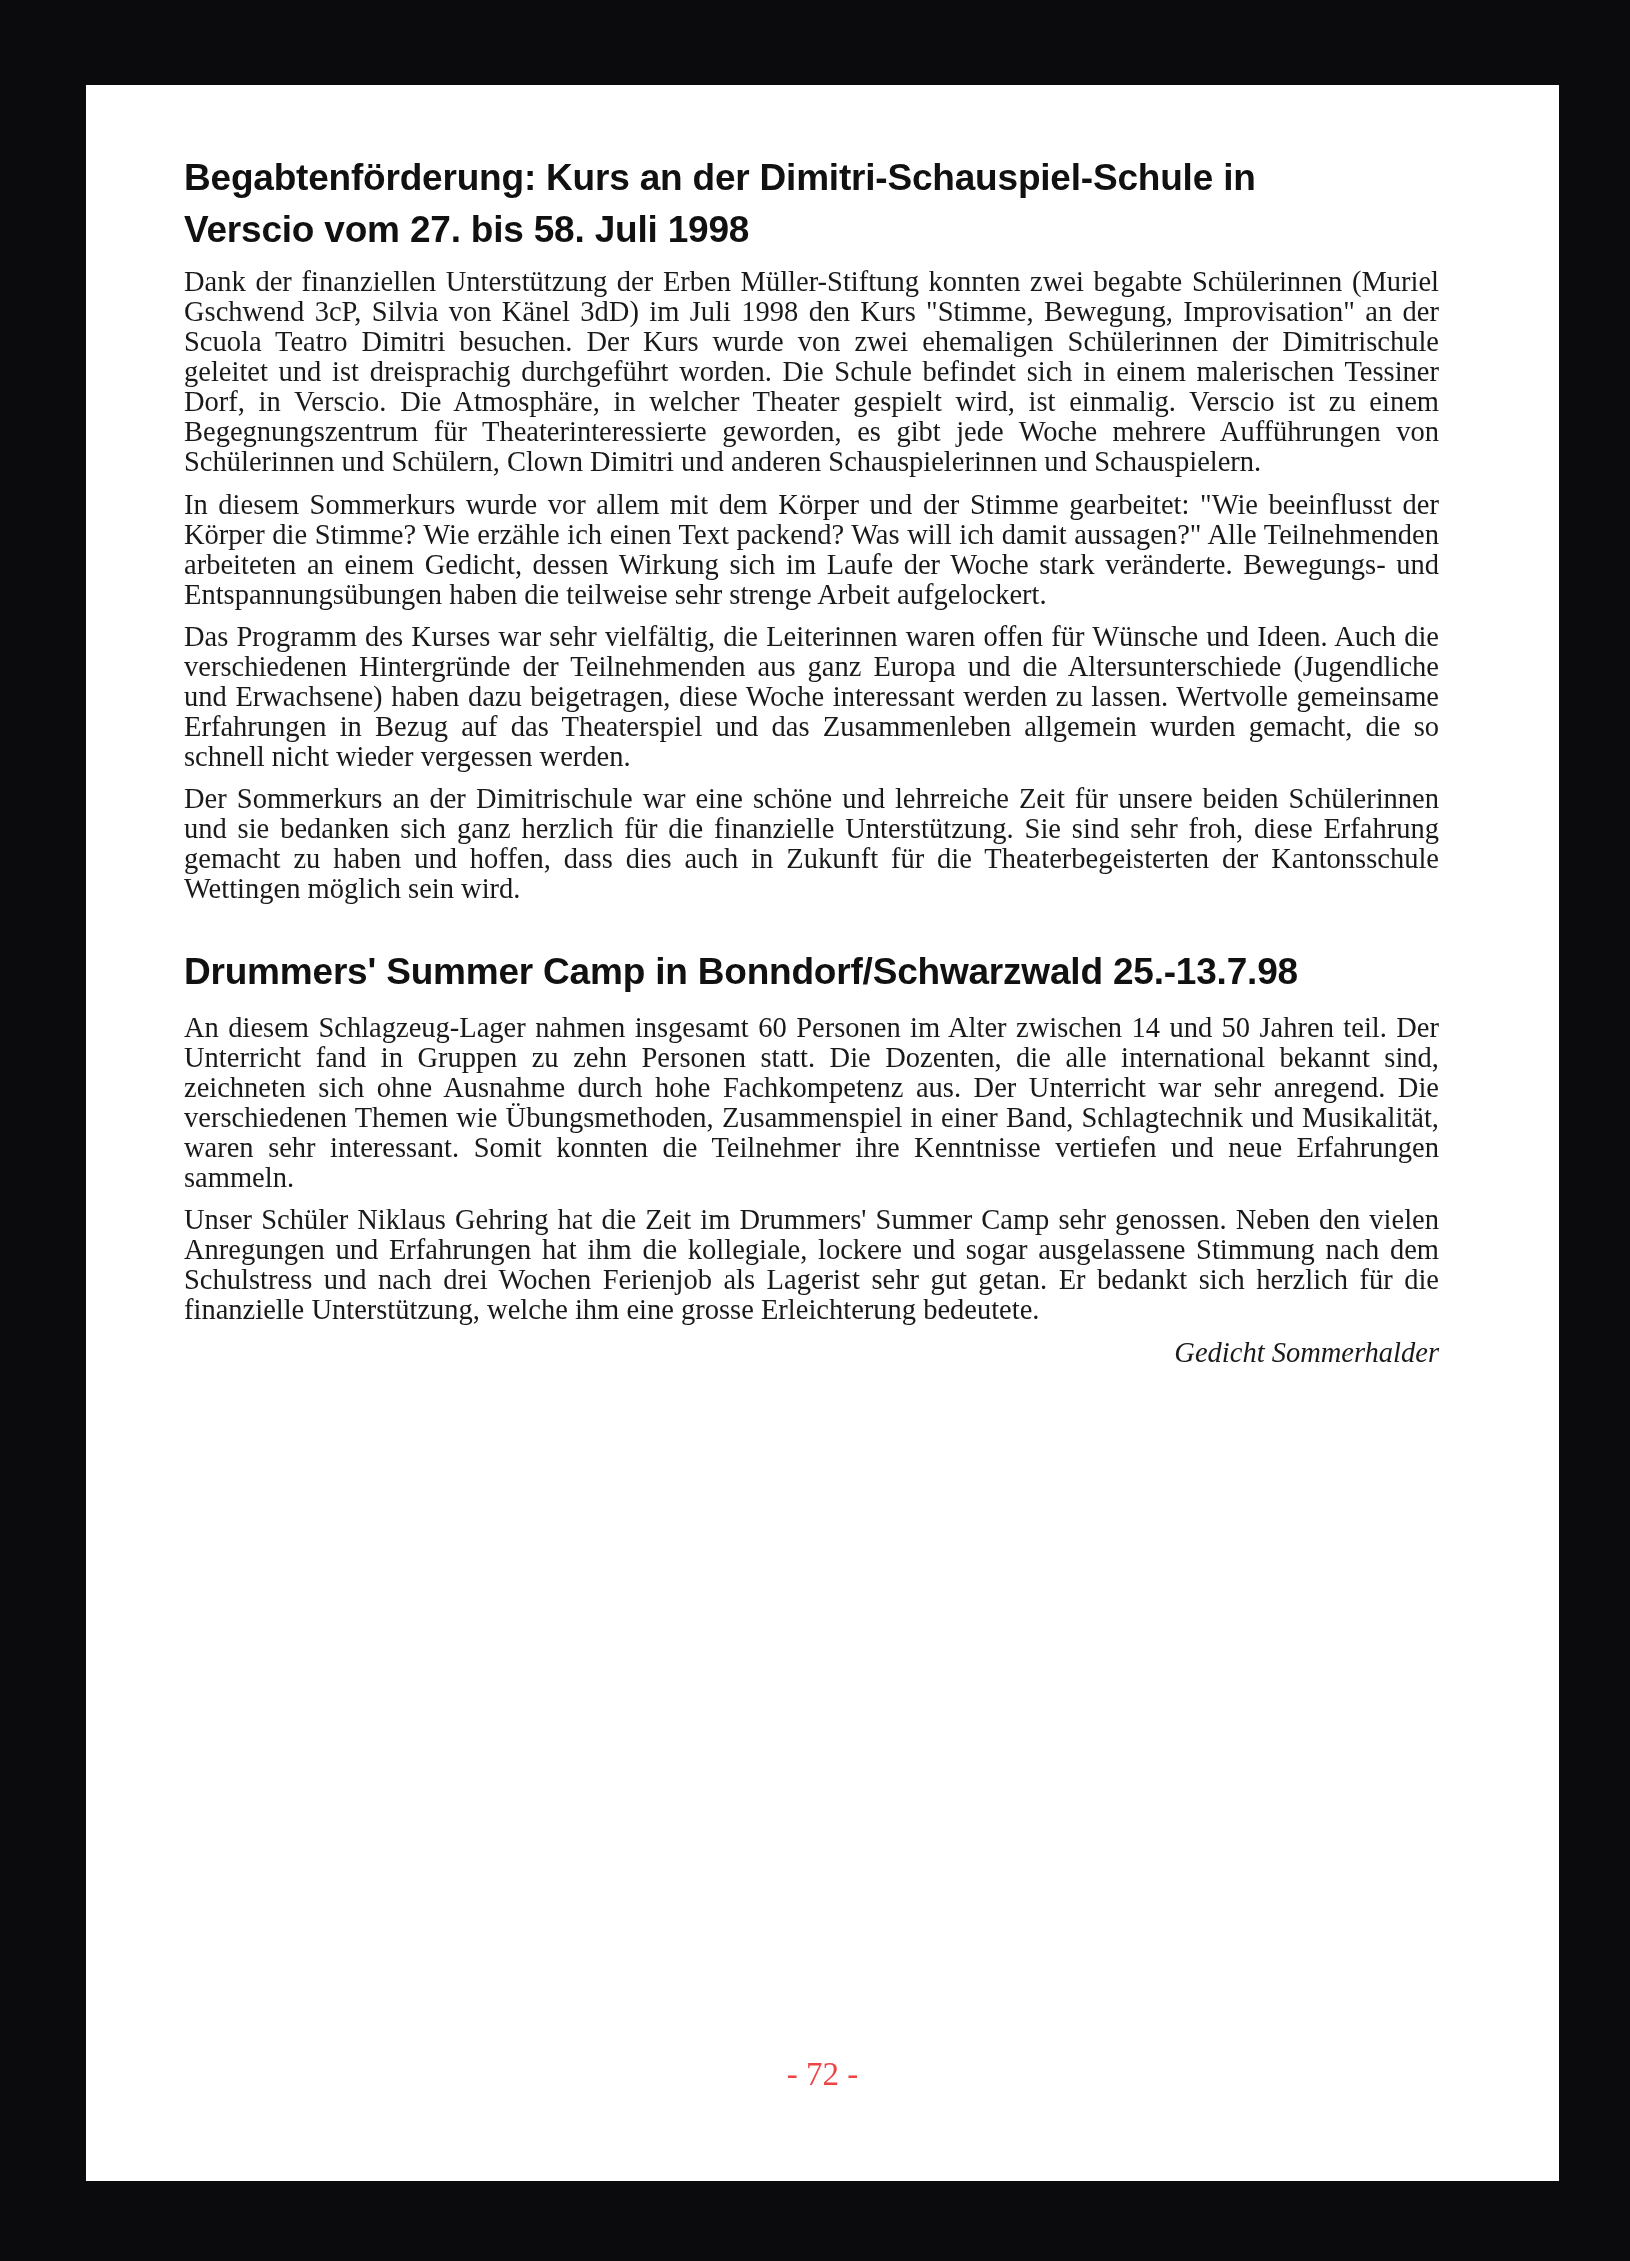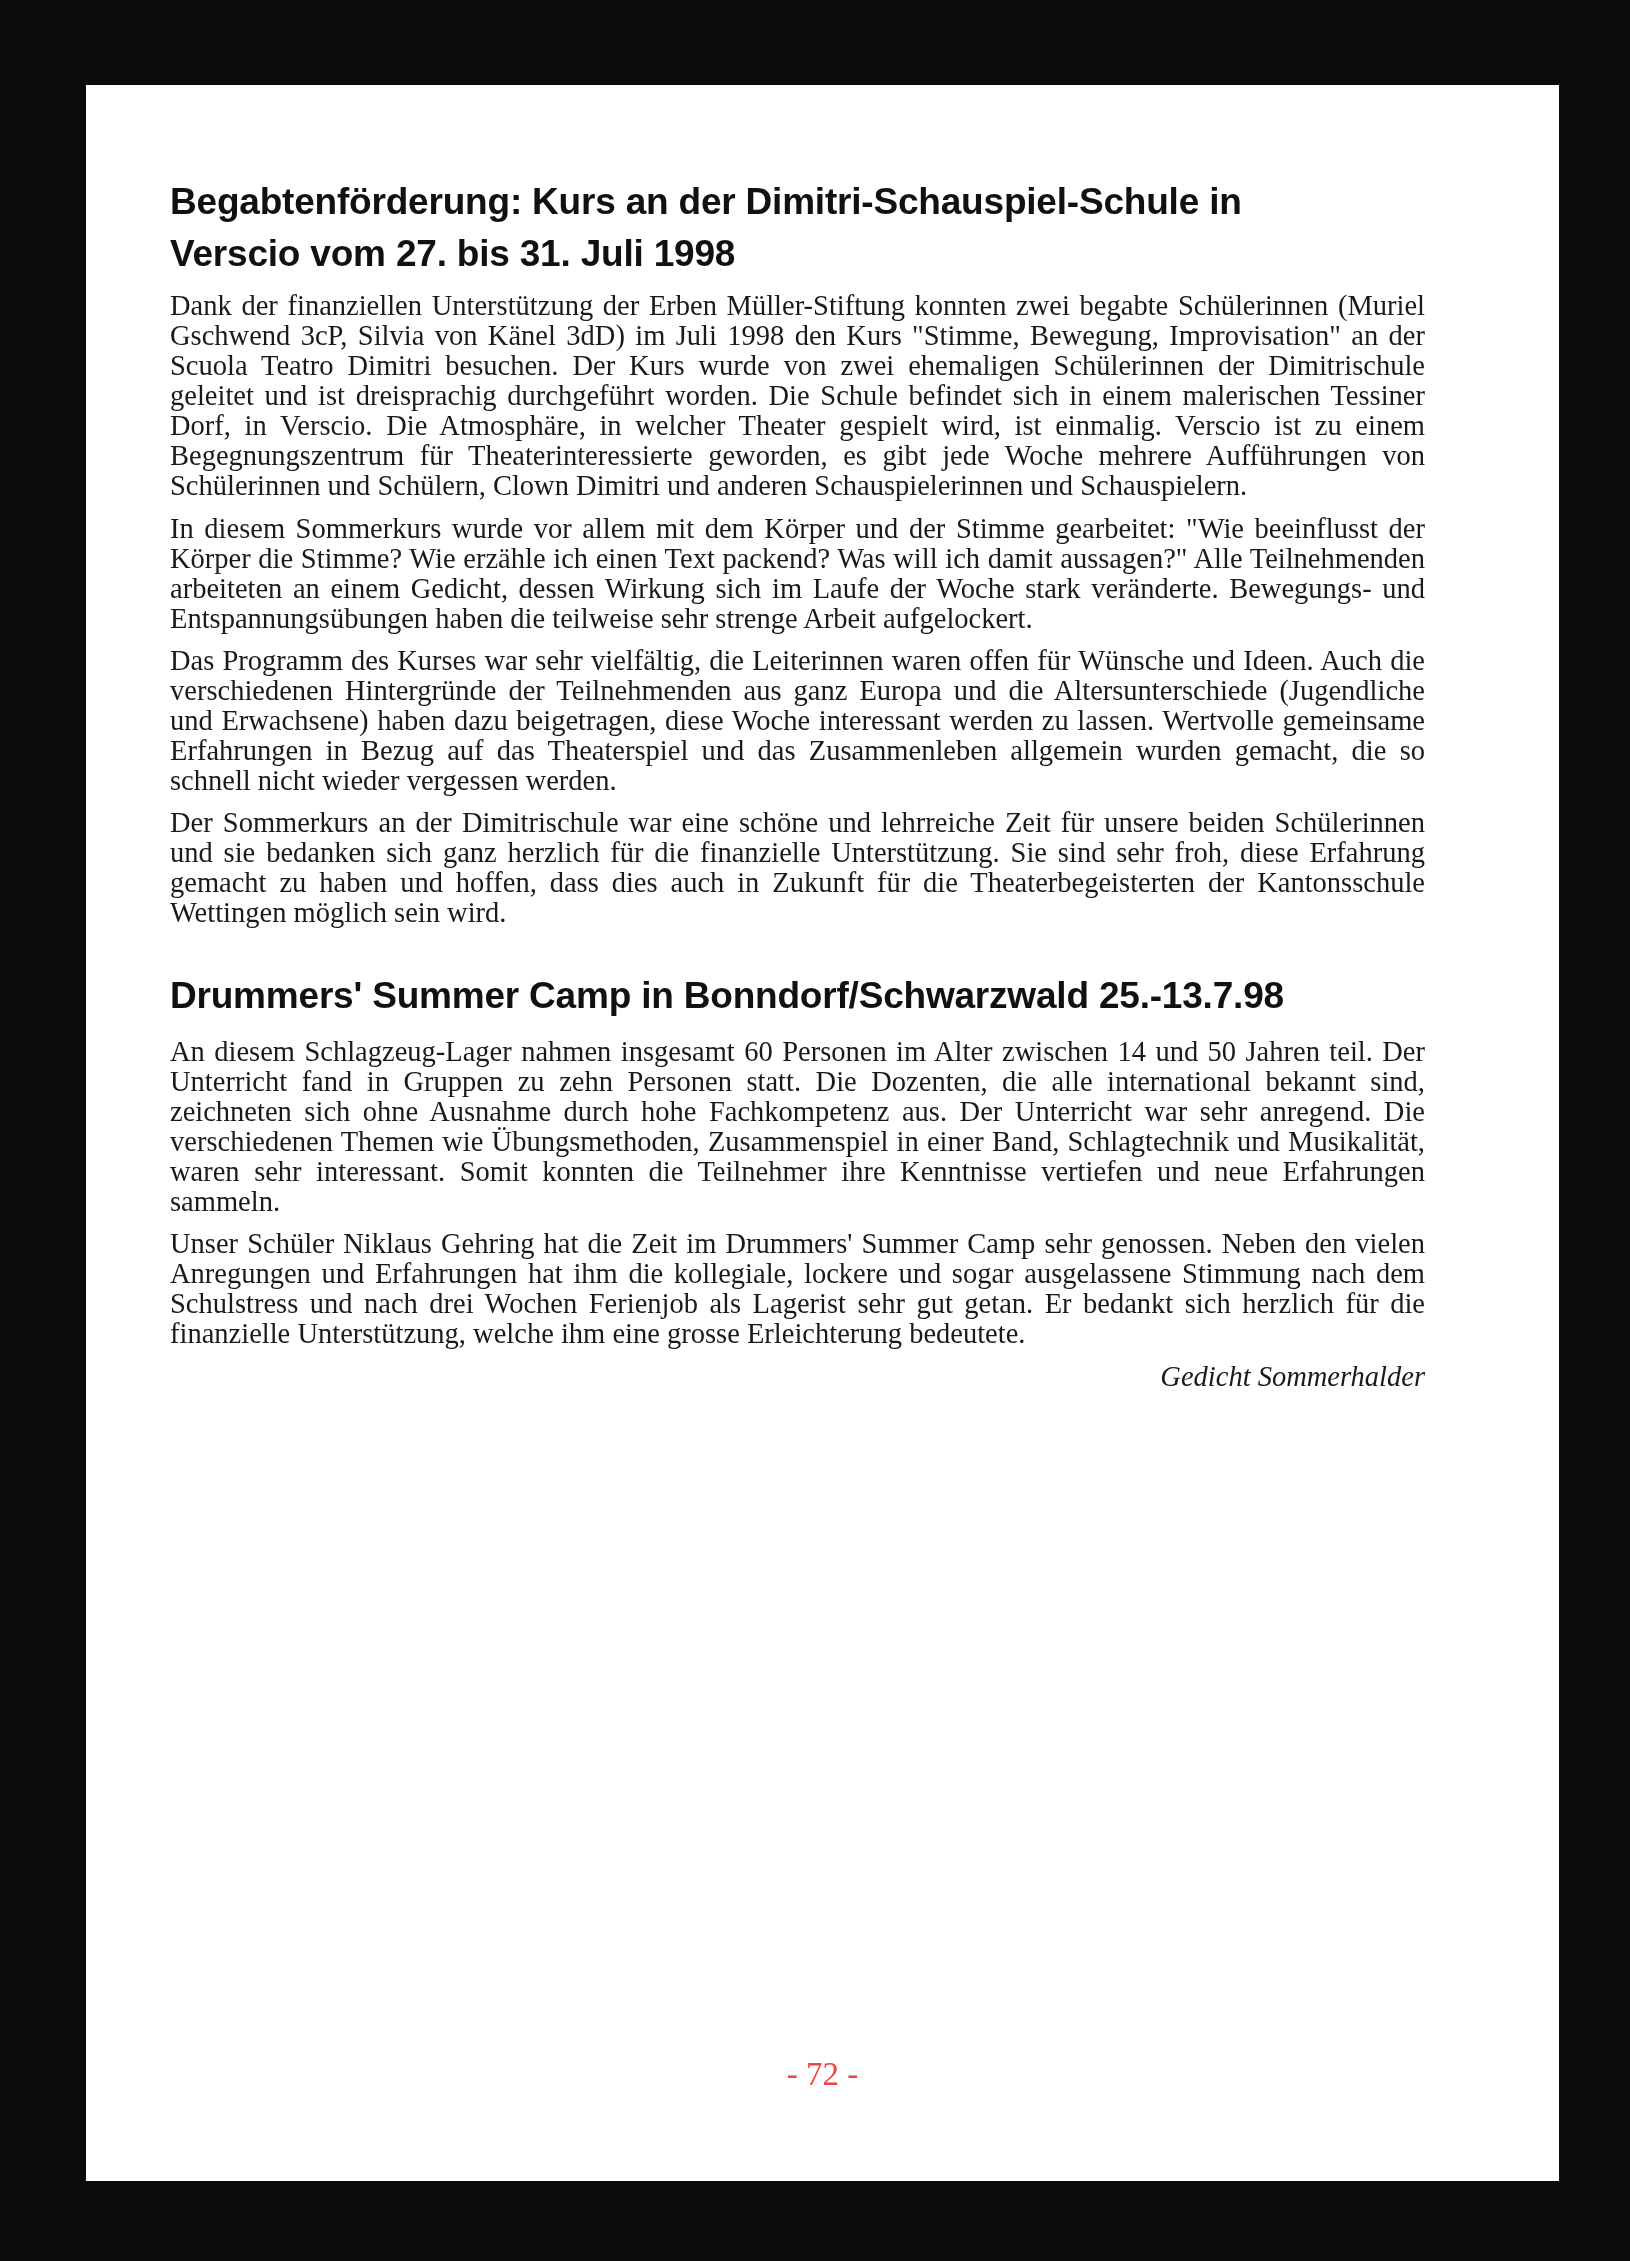--- a/index.html
+++ b/index.html
@@ -16,25 +16,24 @@
     .page {
       position: absolute;
       left: 86px;
       top: 85px;
       width: 1473px;
       height: 2096px;
       background: #ffffff;
     }
     .content {
       position: absolute;
-      left: 84px;
+      left: 98px;
       top: 67px;
       width: 1255px;
       color: #1a1a1a;
-      margin-top: 24px;
     }
     h1.section-title {
       font-family: "Liberation Sans", sans-serif;
       font-weight: bold;
       font-size: 37px;
       line-height: 52px;
       margin: 0 0 11.4px 0;
       letter-spacing: -0.2px;
       color: #111;
     }
@@ -72,21 +71,21 @@
   </style>
 </head>
 <body>
 
 <div class="page">
   <div class="content">
 
     <section>
       <h1 class="section-title">
         <span>Begabtenförderung: Kurs an der Dimitri-Schauspiel-Schule in</span><br>
-        <span>Verscio vom 27. bis 31. Juli 1998</span>
+        <span>Verscio vom 27. bis 58. Juli 1998</span>
       </h1>
       <p class="body-text">Dank der finanziellen Unterstützung der Erben Müller-Stiftung konnten zwei begabte Schüle­rinnen (Muriel Gschwend 3cP, Silvia von Känel 3dD) im Juli 1998 den Kurs "Stimme, Bewe­gung, Improvisation" an der Scuola Teatro Dimitri besuchen. Der Kurs wurde von zwei ehema­ligen Schülerinnen der Dimitrischule geleitet und ist dreisprachig durchgeführt worden. Die Schule befindet sich in einem malerischen Tessiner Dorf, in Verscio. Die Atmosphäre, in wel­cher Theater gespielt wird, ist einmalig. Verscio ist zu einem Begegnungszentrum für Thea­terinteressierte geworden, es gibt jede Woche mehrere Aufführungen von Schülerinnen und Schülern, Clown Dimitri und anderen Schauspielerinnen und Schauspielern.</p>
       <p class="body-text">In diesem Sommerkurs wurde vor allem mit dem Körper und der Stimme gearbeitet: "Wie be­einflusst der Körper die Stimme? Wie erzähle ich einen Text packend? Was will ich damit aus­sagen?" Alle Teilnehmenden arbeiteten an einem Gedicht, dessen Wirkung sich im Laufe der Woche stark veränderte. Bewegungs- und Entspannungsübungen haben die teilweise sehr stren­ge Arbeit aufgelockert.</p>
       <p class="body-text">Das Programm des Kurses war sehr vielfältig, die Leiterinnen waren offen für Wünsche und Ideen. Auch die verschiedenen Hintergründe der Teilnehmenden aus ganz Europa und die Al­tersunterschiede (Jugendliche und Erwachsene) haben dazu beigetragen, diese Woche interes­sant werden zu lassen. Wertvolle gemeinsame Erfahrungen in Bezug auf das Theaterspiel und das Zusammenleben allgemein wurden gemacht, die so schnell nicht wieder vergessen werden.</p>
       <p class="body-text">Der Sommerkurs an der Dimitrischule war eine schöne und lehrreiche Zeit für unsere beiden Schülerinnen und sie bedanken sich ganz herzlich für die finanzielle Unterstützung. Sie sind sehr froh, diese Erfahrung gemacht zu haben und hoffen, dass dies auch in Zukunft für die Theaterbegeisterten der Kantonsschule Wettingen möglich sein wird.</p>
     </section>
 
     <section>
       <h1 class="section-title second">Drummers' Summer Camp in Bonndorf/Schwarzwald 25.-13.7.98</h1>
       <p class="body-text">An diesem Schlagzeug-Lager nahmen insgesamt 60 Personen im Alter zwischen 14 und 50 Jah­ren teil. Der Unterricht fand in Gruppen zu zehn Personen statt. Die Dozenten, die alle interna­tional bekannt sind, zeichneten sich ohne Ausnahme durch hohe Fachkompetenz aus. Der Un­terricht war sehr anregend. Die verschiedenen Themen wie Übungsmethoden, Zusammenspiel in einer Band, Schlagtechnik und Musikalität, waren sehr interessant. Somit konnten die Teilneh­mer ihre Kenntnisse vertiefen und neue Erfahrungen sammeln.</p>

